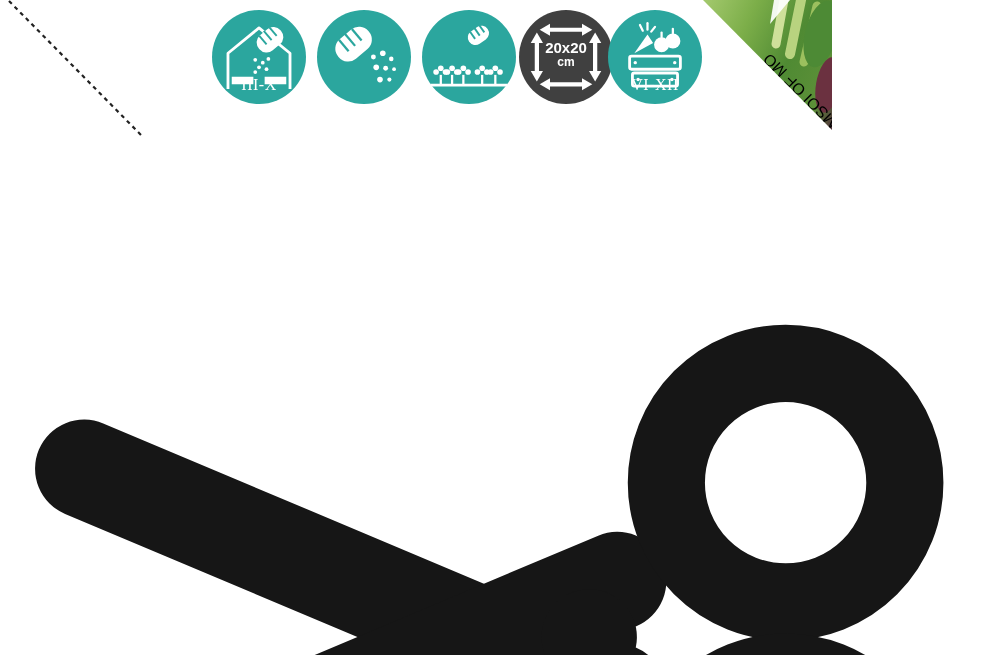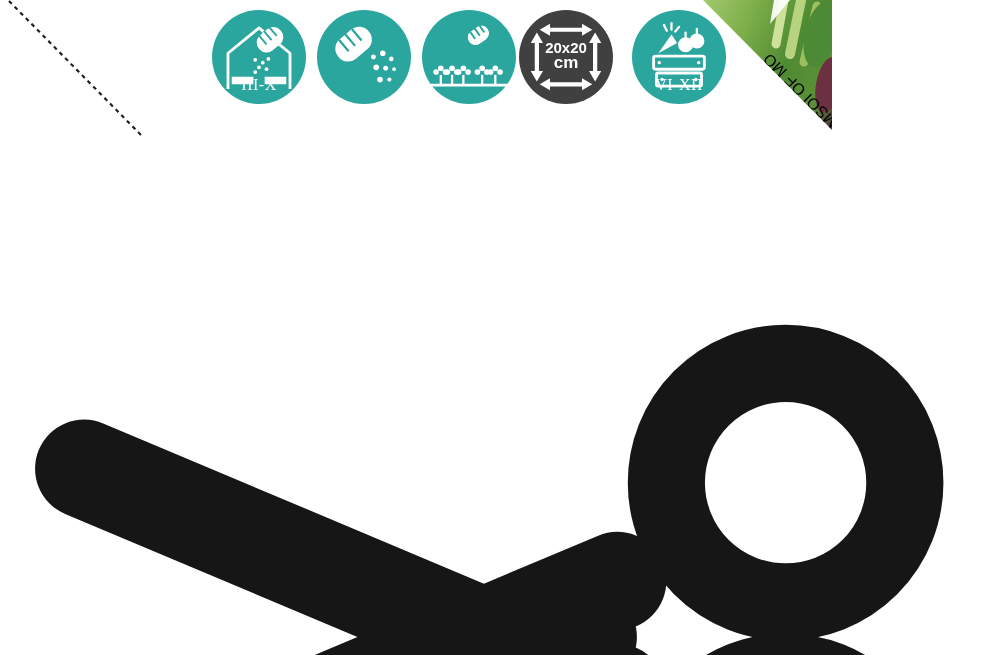--- a/index.html
+++ b/index.html
@@ -7,21 +7,21 @@
         font-family:"Liberation Sans",sans-serif;}
 
   
   .circle{position:absolute;top:10px;width:94px;height:94px;border-radius:50%;
           display:flex;align-items:center;justify-content:center;}
   .circle svg{position:absolute;inset:0;width:100%;height:100%;}
   .roman{position:absolute;bottom:10px;width:100%;text-align:center;color:#fff;
          font-family:"Liberation Serif",serif;font-weight:normal;font-size:16px;letter-spacing:.5px;}
   .sizelbl{position:absolute;top:30px;width:100%;text-align:center;color:#fff;
            font-weight:bold;font-size:15px;line-height:15px;}
-  .sizelbl .l2{font-size:17px;}
+  .sizelbl .l2{font-size:12px;}
 
   
   #corner{position:absolute;left:700px;top:0;width:132px;height:131px;
           clip-path:polygon(3px 0px,132px 0px,132px 130px);}
   #photo{position:absolute;inset:0;
          background:linear-gradient(115deg,#a6cb70 0%,#7cae49 30%,#4f8a33 60%,#5c9038 85%,#53313d 100%);}
   #ribbon{position:absolute;left:-18px;top:29px;width:200px;height:46px;
           transform:rotate(-135deg);
           background:linear-gradient(90deg,#63384a 0%,#8d6173 22%,#a37b8b 45%,#bродом 0;
           display:flex;align-items:center;justify-content:center;}
@@ -136,21 +136,21 @@
         <polygon points="81,24 74.5,35 87.5,35"></polygon>
           <polygon points="81,76 74.5,65 87.5,65"></polygon>
       </g>
     </svg>
     <div class="sizelbl">
       <div>20x20</div>
       <div class="l2">cm</div>
     </div>
   </div>
 
-  <div class="circle" style="left:632px;background:#2ba69e">
+  <div class="circle" style="left:608px;background:#2ba69e">
     <svg viewBox="0 0 100 100">
       <rect x="23" y="49" width="54" height="14" rx="2" fill="none" stroke="#fff" stroke-width="3"></rect>
       <rect x="26" y="67" width="48" height="14" rx="2" fill="none" stroke="#fff" stroke-width="3"></rect>
       <g fill="#fff">
         <circle cx="29" cy="56" r="1.8"></circle>
           <circle cx="71" cy="56" r="1.8"></circle>
         <circle cx="32" cy="74" r="1.8"></circle>
           <circle cx="68" cy="74" r="1.8"></circle>
         <polygon points="42,26 48,35 28,46"></polygon>
         <circle cx="57" cy="37" r="8"></circle>

